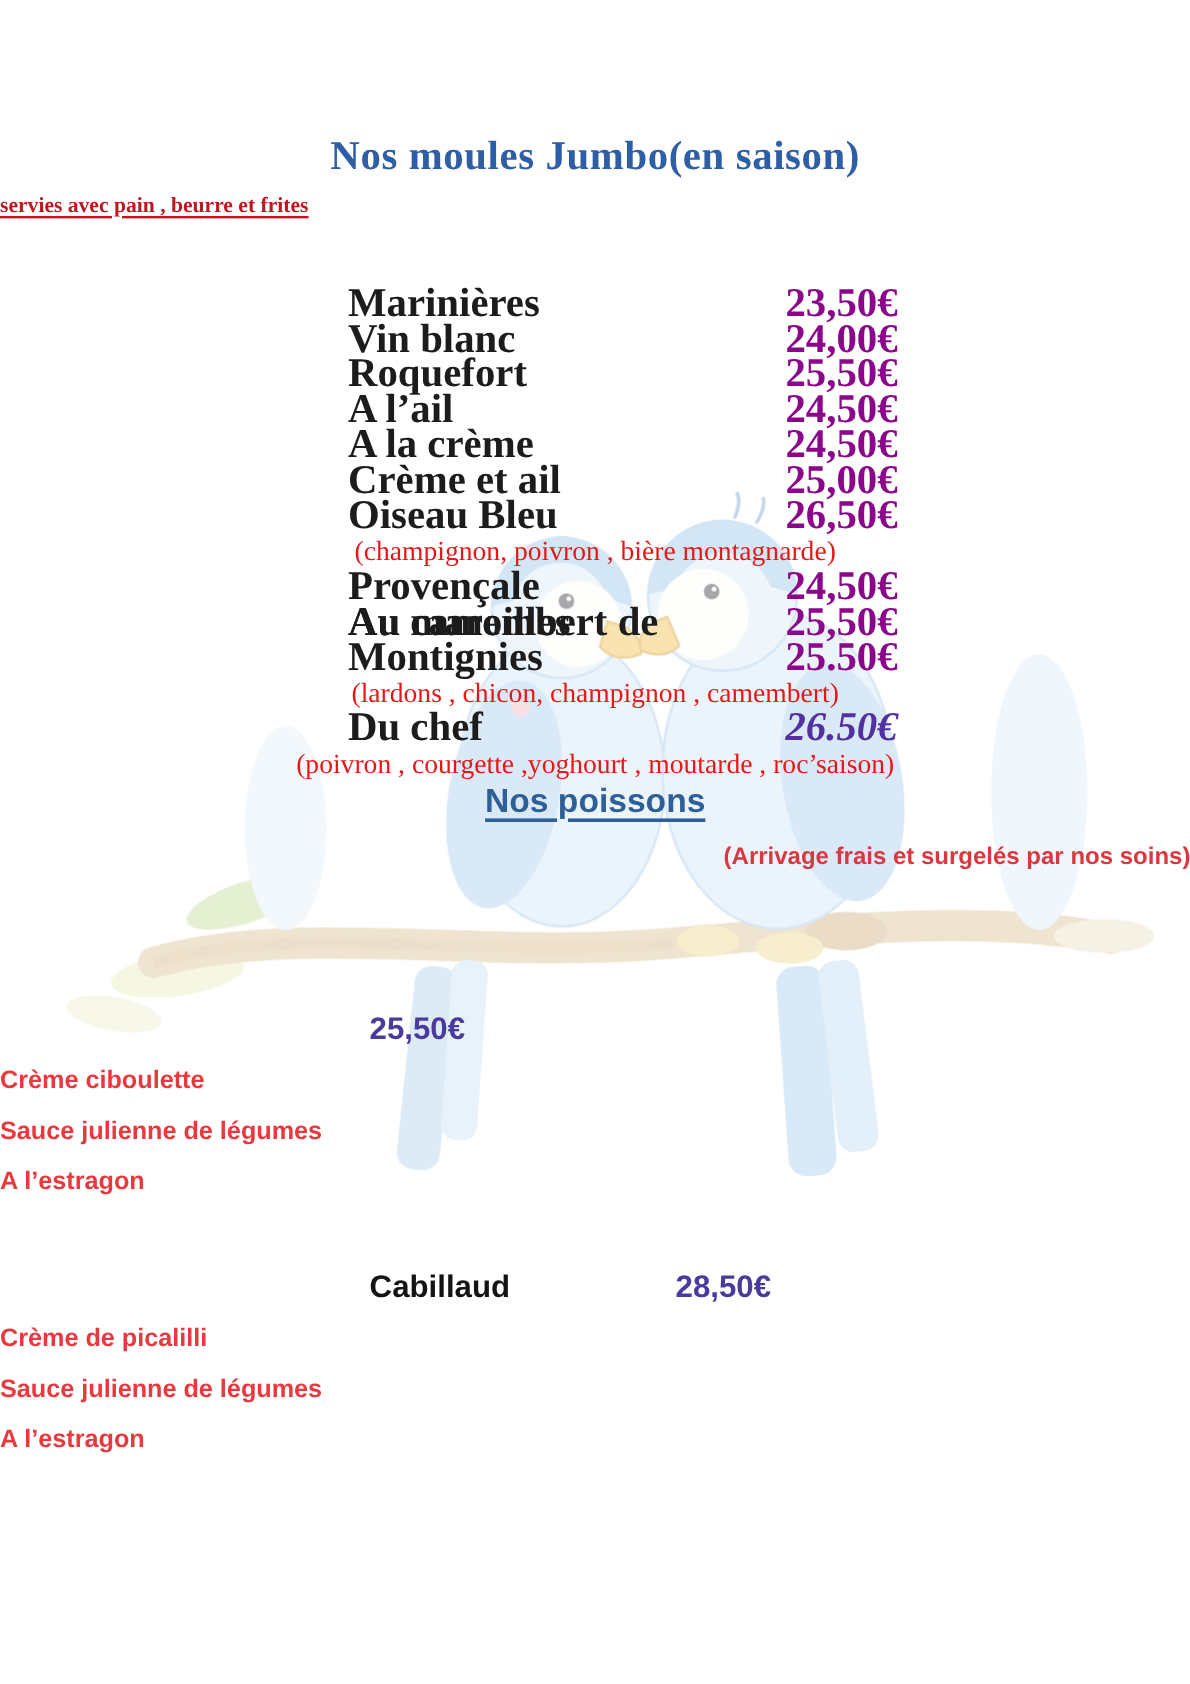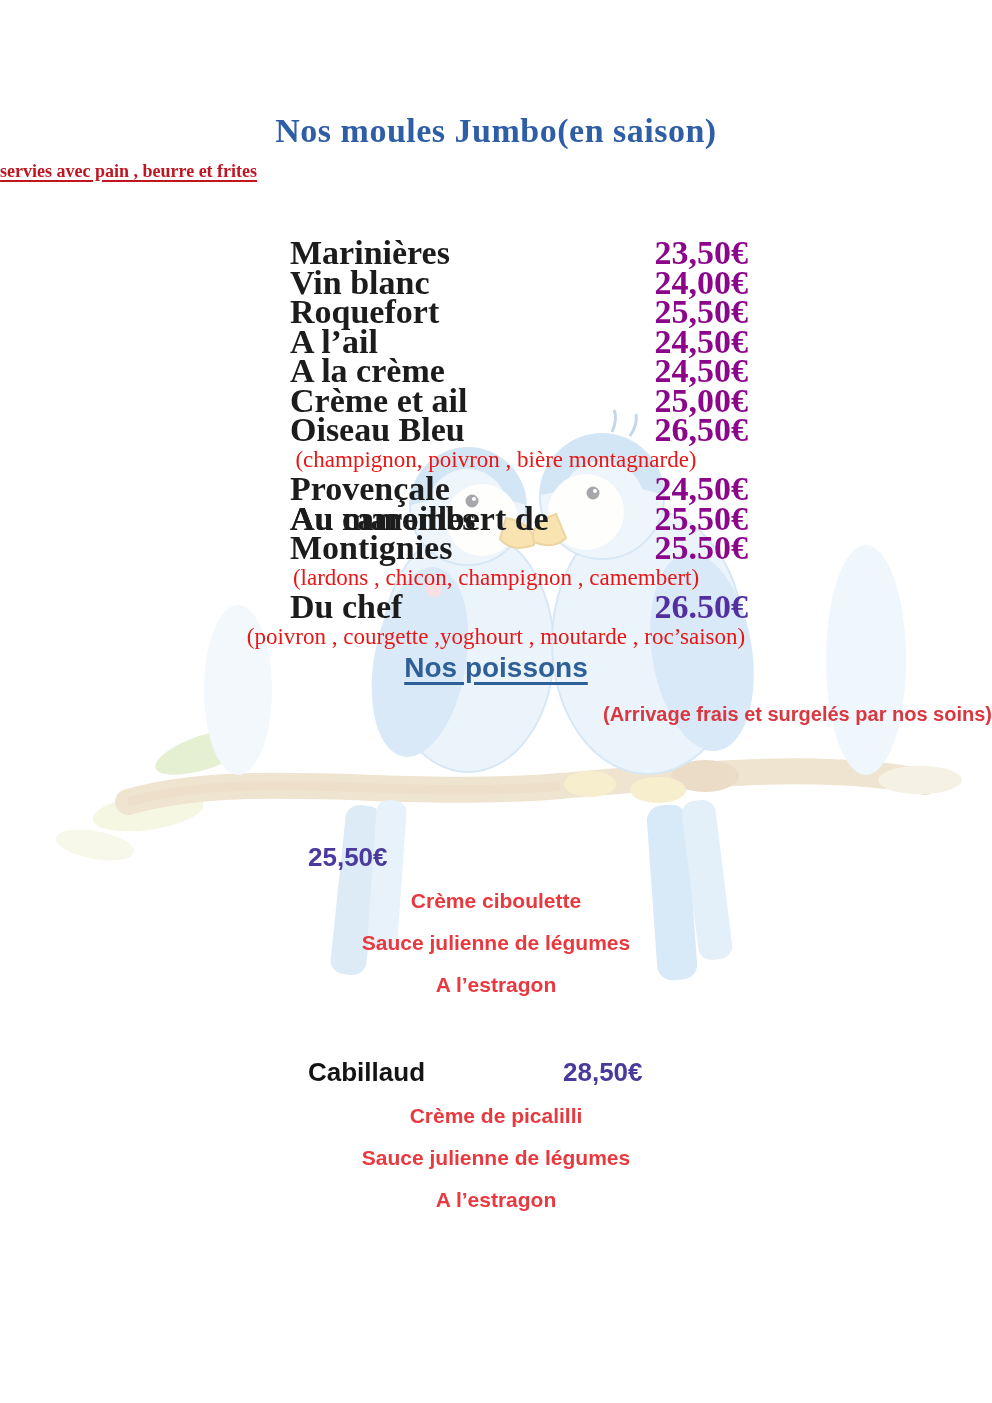--- a/index.html
+++ b/index.html
@@ -45,21 +45,21 @@
   .dish{
     position:absolute;left:0;width:100%;
     font-family:"Liberation Sans",sans-serif;font-weight:bold;
   }
   .dish-0{top:840px;}
   .dish-1{top:1055px;}
   .dish-title{display:flex;padding-left:308px;font-size:26px;line-height:34px;color:var(--dish-black,#141414);}
   .dish-name{display:inline-block;width:255px;}
   .dish-price{color:var(--dish-price-indigo,#4b3a9d);}
   .dish-side{
-    margin-top:12px;line-height:30px;text-align:center;
+    margin-top:12px;line-height:30px;
     font-size:21px;color:var(--side-red,#e8393f);
   }
 </style>
 </head>
 <body>
 
 <div class="page">
 
   <svg class="watermark" viewBox="0 0 992 1403" aria-hidden="true">
     <g opacity="0.45">
@@ -151,21 +151,21 @@
         <span class="m-name">Au maroilles</span>
         <span class="m-price">25,50€</span>
       </div>
       <div class="m-row">
         <span class="m-name">Au camembert de Montignies</span>
         <span class="m-price">25.50€</span>
       </div>
       <div class="m-note">(lardons , chicon, champignon , camembert)</div>
       <div class="m-row">
         <span class="m-name">Du chef</span>
-        <span class="m-price" style="color: rgb(83, 48, 159);">26.50€</span>
+        <span class="m-price" style="color: rgb(83, 48, 159); font-style: italic;">26.50€</span>
       </div>
       <div class="m-note">(poivron , courgette ,yoghourt , moutarde , roc’saison)</div>
     </div>
 
   <div class="fish-heading">Nos poissons</div>
   <div class="fish-note">(Arrivage frais et surgelés par nos soins)</div>
 
   <div id="dishes">
       <div class="dish dish-0">
         <div class="dish-title">

